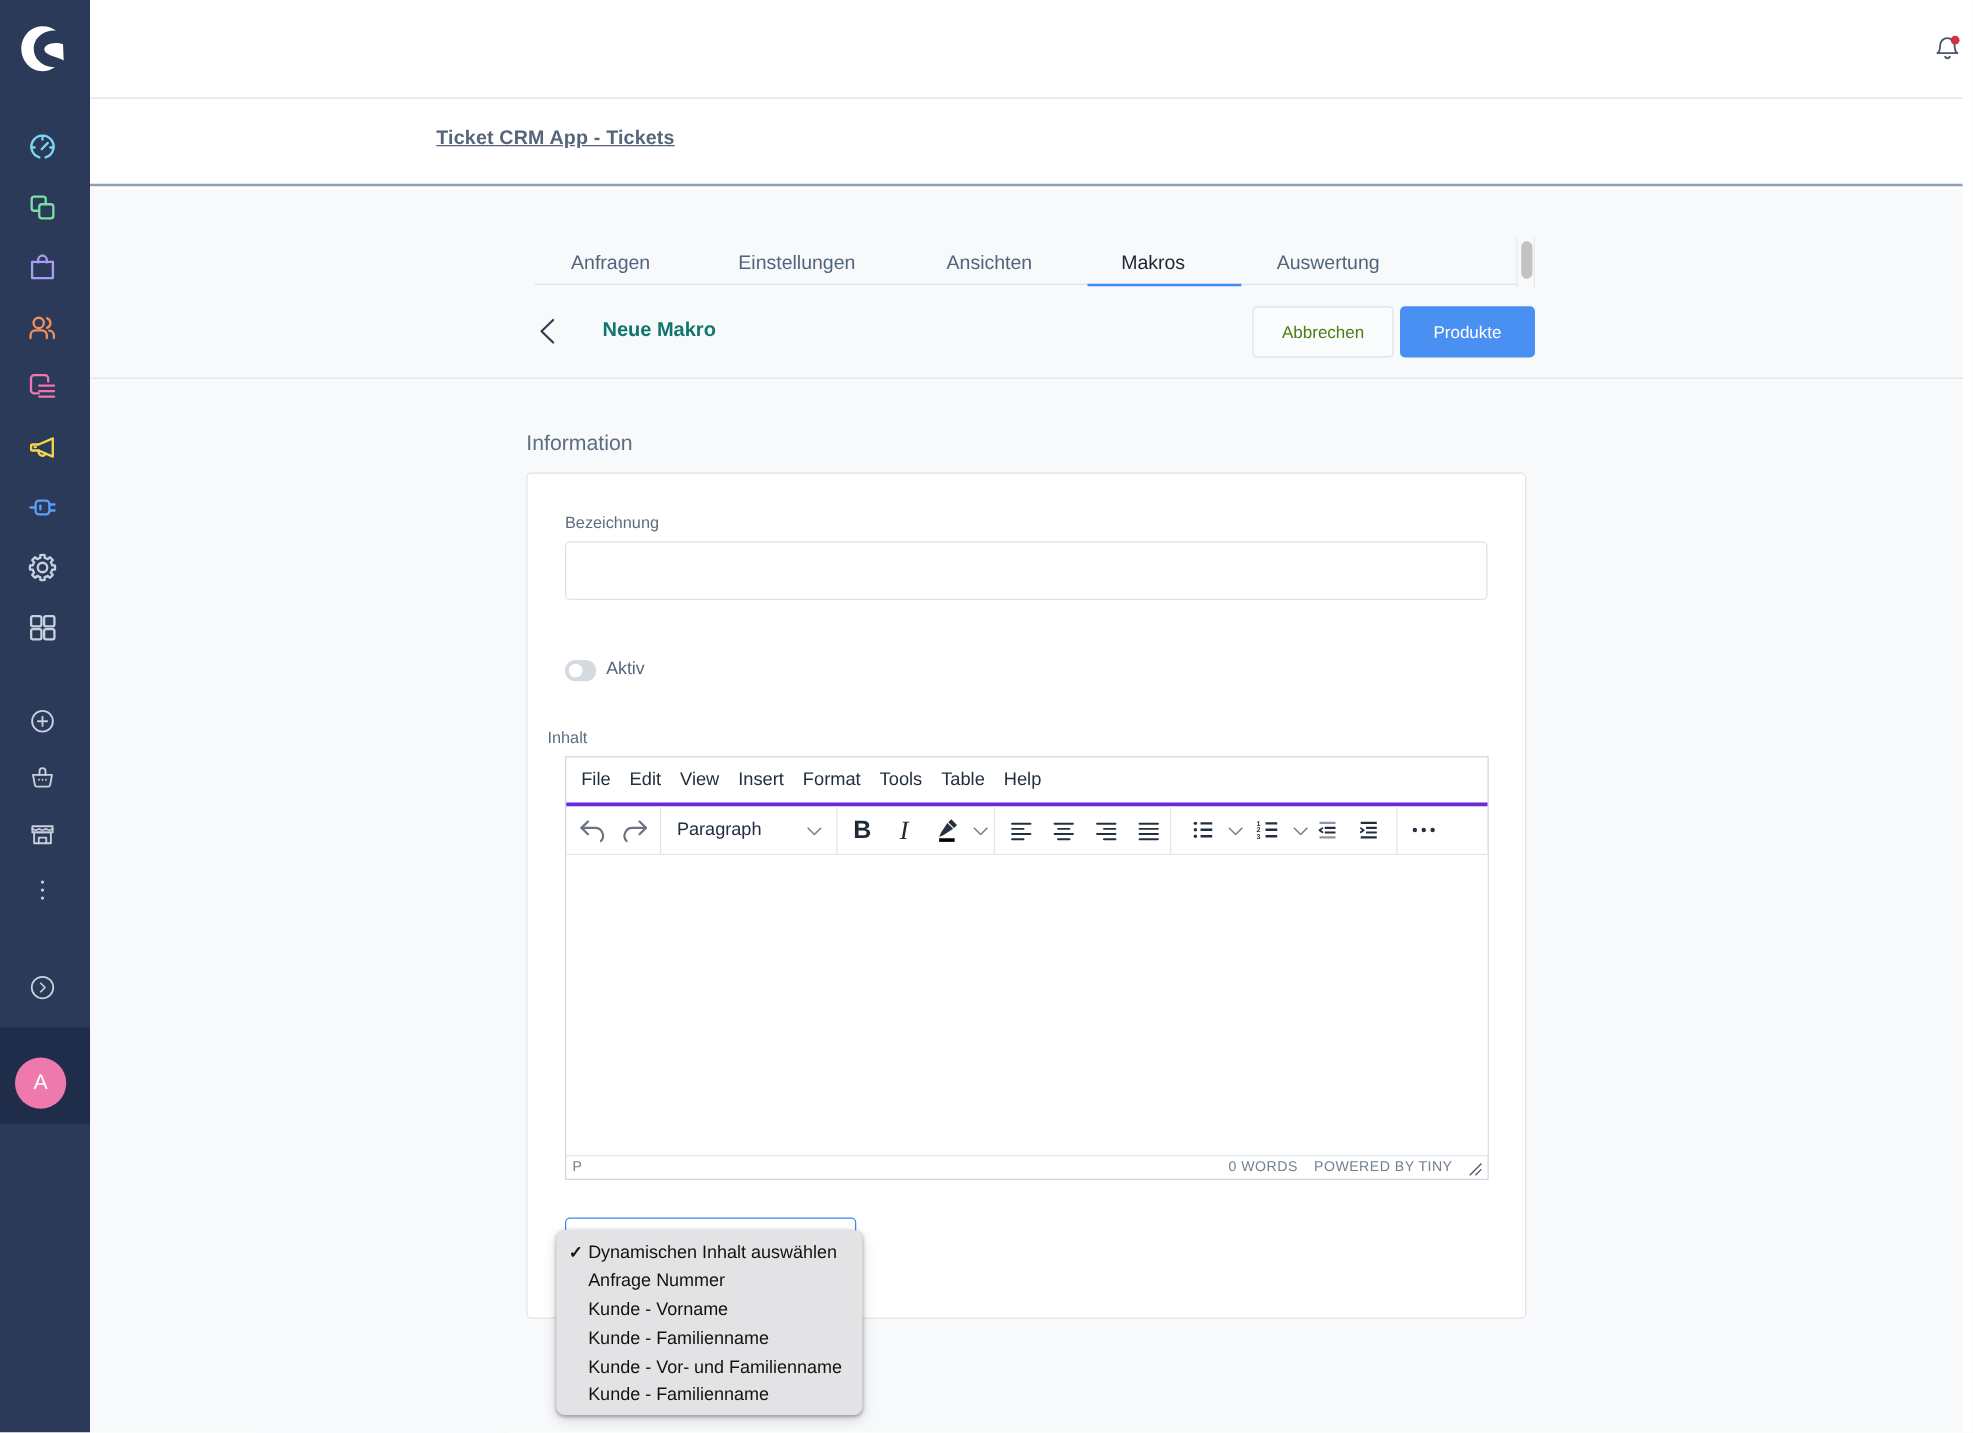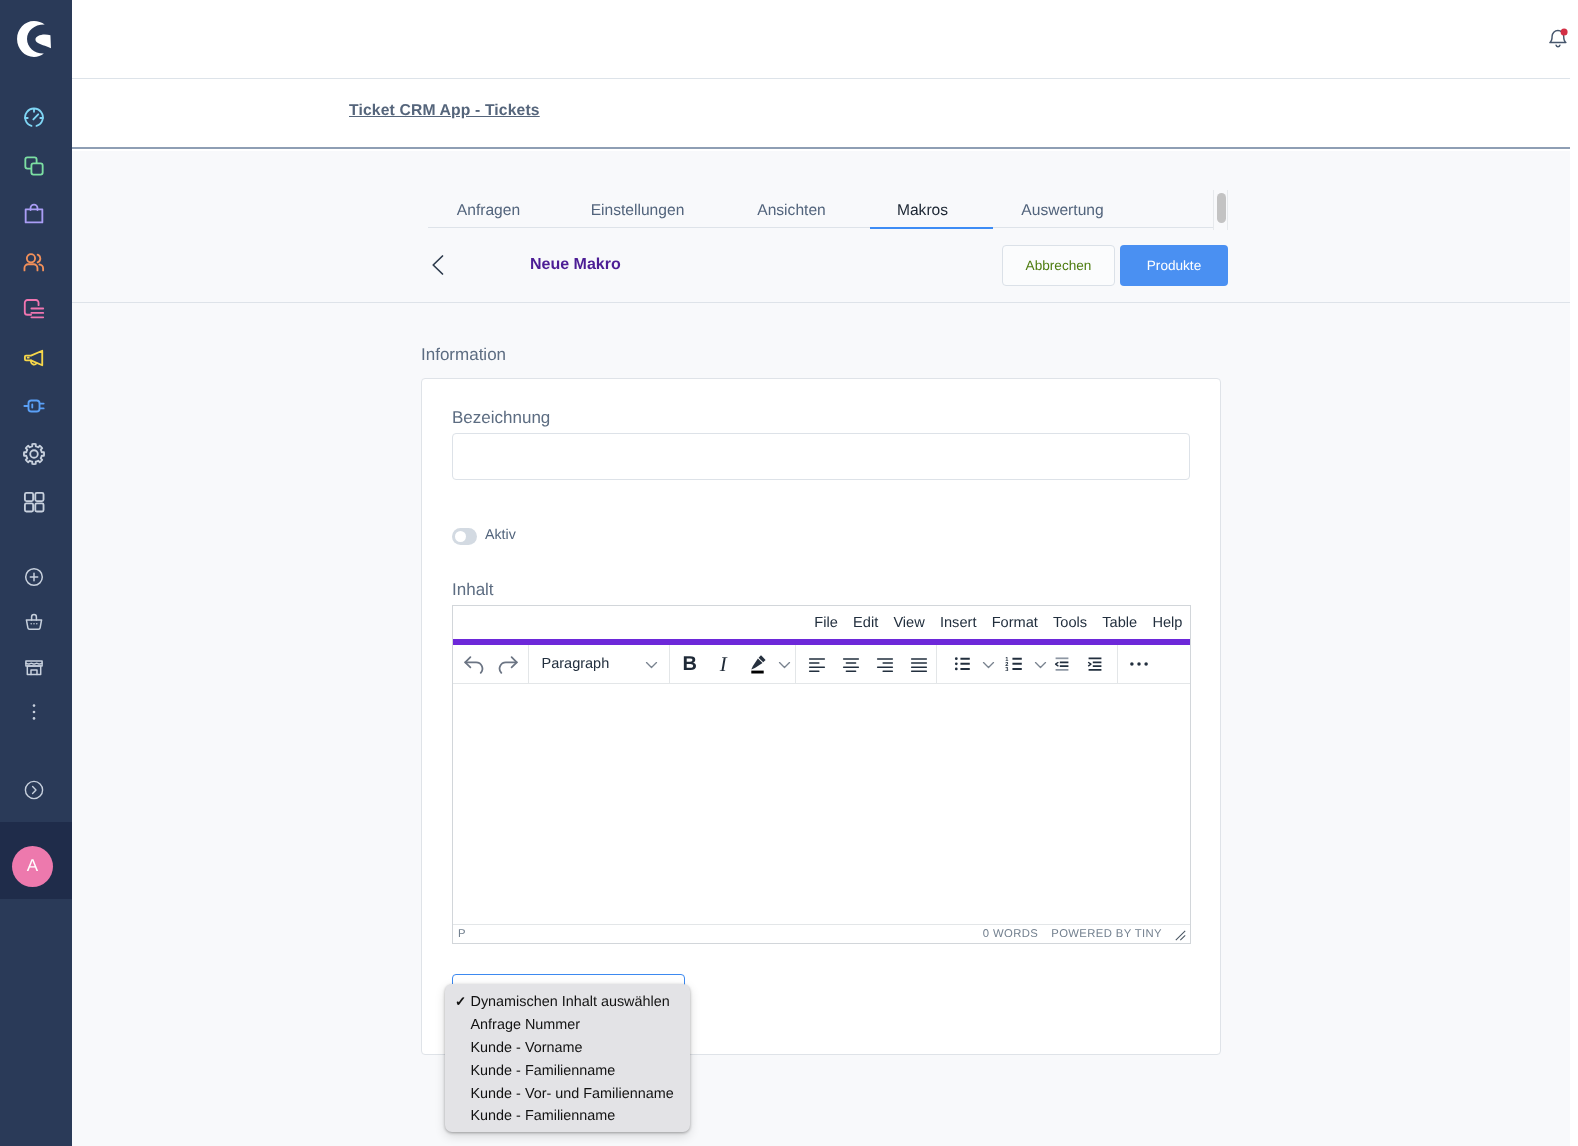--- a/index.html
+++ b/index.html
@@ -51,42 +51,42 @@
        font-size:15.6px;color:#52647c;cursor:pointer;padding-top:9px;}
   .tab.active{color:#1b2532;}
   .tab.active:after{content:"";position:absolute;left:0;right:0;bottom:-1px;height:2px;background:#3d8cf5;}
   .tabscroll{position:absolute;left:1141px;top:39px;width:16px;height:40px;}
   .tabscroll .track{position:absolute;left:0;top:0;width:1px;height:40px;background:#e6e9ec;}
   .tabscroll .track2{position:absolute;left:14px;top:0;width:1px;height:40px;background:#e6e9ec;}
   .tabscroll .thumb{position:absolute;left:4px;top:3px;width:9px;height:30px;background:#c3c3c3;border-radius:5px;}
 
   .subhead{position:absolute;left:0;top:78px;width:1498px;height:74px;border-bottom:1px solid #dee3e9;}
   .backbtn{position:absolute;left:355px;top:25px;width:22px;height:22px;cursor:pointer;}
-  .subtitle{position:absolute;left:410px;top:25px;font-size:16px;font-weight:700;color:#4c1d95;line-height:22px;margin-left:48px;}
+  .subtitle{position:absolute;left:410px;top:25px;font-size:16px;font-weight:700;color:#0f766e;line-height:22px;}
   .btn{position:absolute;top:16px;height:41px;border-radius:4px;display:flex;align-items:center;
        justify-content:center;font-size:13.6px;cursor:pointer;}
   .btn-cancel{left:930px;width:113px;background:#fbfcfd;border:1px solid #dbe1e8;color:#4d7c0f;}
   .btn-save{left:1048px;width:108px;background:#4a90f2;color:#fff;}
 
   .section-title{position:absolute;left:349px;top:193px;font-size:17px;color:#5d6d82;line-height:22px;}
   .card{position:absolute;left:349px;top:227px;width:800px;height:677px;background:#fff;
         border:1px solid #dfe3e8;border-radius:4px;}
 
-  .field-label{position:absolute;font-size:17px;color:#5d6d82;line-height:18px;}
+  .field-label{position:absolute;font-size:13.0px;color:#5d6d82;line-height:18px;}
   .input{position:absolute;background:#fff;border:1px solid #dde2e8;border-radius:4px;}
 
   .toggle{position:absolute;left:30px;top:149px;width:25px;height:17px;border-radius:9px;
           background:#d3dae2;cursor:pointer;}
   .toggle .knob{position:absolute;left:3px;top:3px;width:11px;height:11px;border-radius:50%;background:#fff;}
   .toggle-label{position:absolute;left:63px;top:146px;font-size:14.2px;color:#52647c;line-height:20px;}
 
   
   .tmce{position:absolute;left:30px;top:226px;width:739px;height:339px;border:1px solid #d2d6da;
         background:#fff;}
-  .tmce-menubar{height:39px;border-bottom:6px solid #6d28d9;display:flex;align-items:center;padding-left:4.4px;justify-content:flex-end;}
+  .tmce-menubar{height:39px;border-bottom:3px solid #6d28d9;display:flex;align-items:center;padding-left:4.4px;}
   .tmce-menu{padding:0 7.6px;height:26px;line-height:26px;font-size:14.6px;color:#222f3e;cursor:pointer;
              font-family:"Liberation Sans",sans-serif;}
   .tmce-toolbar{height:39px;border-bottom:1px solid #e3e6e8;display:flex;align-items:center;}
   .tb-group{display:flex;align-items:center;height:39px;padding:0 3.5px;}
   .tb-sep{width:1px;height:39px;background:#e3e6e8;}
   .g3 .tb-btn{width:33.5px;}
   .g5 .tb-btn{width:33px;}
   .g5 .tb-chev{width:19px;}
   .g3 .tb-chev{width:21px;}
   .tb-btn{width:34px;height:28px;flex:none;display:flex;align-items:center;justify-content:center;cursor:pointer;border-radius:3px;}
@@ -271,21 +271,21 @@
 
     <div class="card">
       <div class="field-label" style="left:30px;top:30px">Bezeichnung</div>
       <div class="input" style="left:30px;top:54px;width:738px;height:47px"></div>
 
       <div class="toggle">
           <div class="knob"></div>
         </div>
       <div class="toggle-label">Aktiv</div>
 
-      <div class="field-label" style="left:30px;top:202px">Inhalt</div>
+      <div class="field-label" style="left:16px;top:202px">Inhalt</div>
 
       <div class="tmce">
         <div class="tmce-menubar">
             <div class="tmce-menu">File</div>
             <div class="tmce-menu">Edit</div>
             <div class="tmce-menu">View</div>
             <div class="tmce-menu">Insert</div>
             <div class="tmce-menu">Format</div>
             <div class="tmce-menu">Tools</div>
             <div class="tmce-menu">Table</div>

